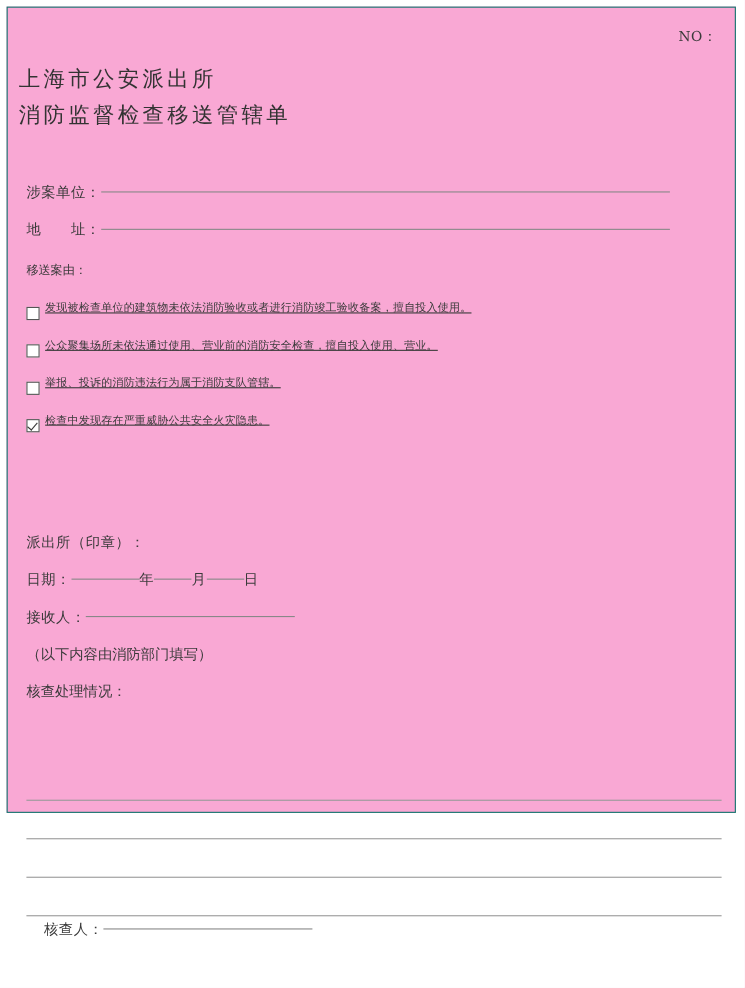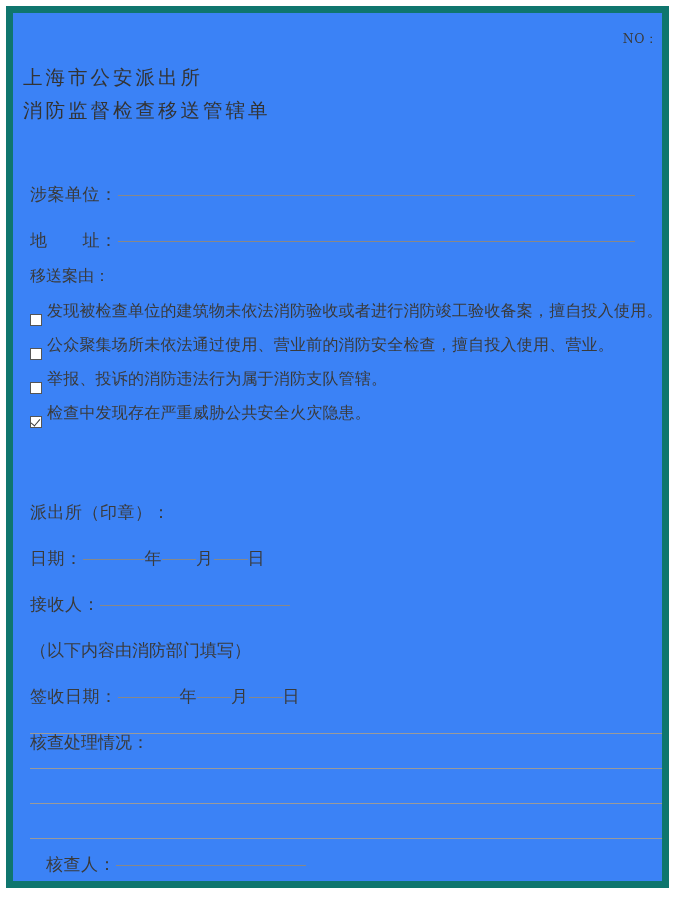--- a/index.html
+++ b/index.html
@@ -13,24 +13,24 @@
     font-family: "DejaVu Serif", "Liberation Serif", serif;
     color: #3a3a3a;
     position: relative;
     overflow: hidden;
   }
   .page {
     position: absolute;
     left: 6px;
     top: 6px;
     width: 663px;
-    height: 882px;
-    border: 7px solid #0f766e;
+    height: 733px;
+    border: 1px solid #0f766e;
     box-sizing: border-box;
-    background: #3b82f6;
+    background: #f9a8d4;
   }
   .inner {
     position: absolute;
     left: 10px;
     top: 0;
     width: 643px;
     height: 100%;
   }
   .no-row {
     position: absolute;
@@ -53,54 +53,54 @@
     line-height: 33px;
     color: #333;
   }
   .body-block {
     position: absolute;
     top: 152px;
     left: 7px;
     width: 636px;
   }
   .field-row {
-    font-size: 17px;
+    font-size: 13px;
     line-height: 34px;
     white-space: nowrap;
     color: #3a3a3a;
-    margin-top: 12px;
   }
   .field-label {
     letter-spacing: 0.5px;
   }
   .rule {
     display: inline-block;
     border-bottom: 1px solid #888;
     vertical-align: 4px;
   }
   .rule-full { width: 517px; }
   .rule-mid  { width: 190px; }
   .rule-year { width: 62px; }
   .rule-sm   { width: 34px; }
   .gap-label { letter-spacing: 0.5px; }
 
   .reason-head {
-    font-size: 16px;
+    font-size: 11px;
     line-height: 34px;
     margin-top: 2px;
   }
   .check-list {
     margin-top: 2px;
   }
   .check-item {
-    font-size: 16px;
+    font-size: 10px;
     line-height: 31px;
     display: flex;
-    align-items: flex-end;
+    align-items: center;
     margin-bottom: 3px;
+    text-decoration: underline;
   }
   .check-box {
     flex: 0 0 auto;
     width: 12px;
     height: 12px;
     border: 1px solid #555;
     margin-top: 9px;
     margin-right: 5px;
     position: relative;
     box-sizing: border-box;
@@ -200,23 +200,20 @@
       <div class="field-row">
         <span class="field-label">日期：</span><span class="rule rule-year"></span><span class="gap-label">年</span><span class="rule rule-sm"></span><span class="gap-label">月</span><span class="rule rule-sm"></span><span class="gap-label">日</span>
       </div>
 
       <div class="field-row">
         <span class="field-label">接收人：</span><span class="rule rule-mid"></span>
       </div>
 
       <div class="field-row">（以下内容由消防部门填写）</div>
 
-      <div class="field-row">
-        <span class="field-label">签收日期：</span><span class="rule rule-year"></span><span class="gap-label">年</span><span class="rule rule-sm"></span><span class="gap-label">月</span><span class="rule rule-sm"></span><span class="gap-label">日</span>
-      </div>
 
       <div class="field-row">核查处理情况：</div>
 
     </div>
 
     <div class="blank-lines">
       <div class="blank-line"></div>
       <div class="blank-line"></div>
       <div class="blank-line"></div>
       <div class="blank-line"></div>

